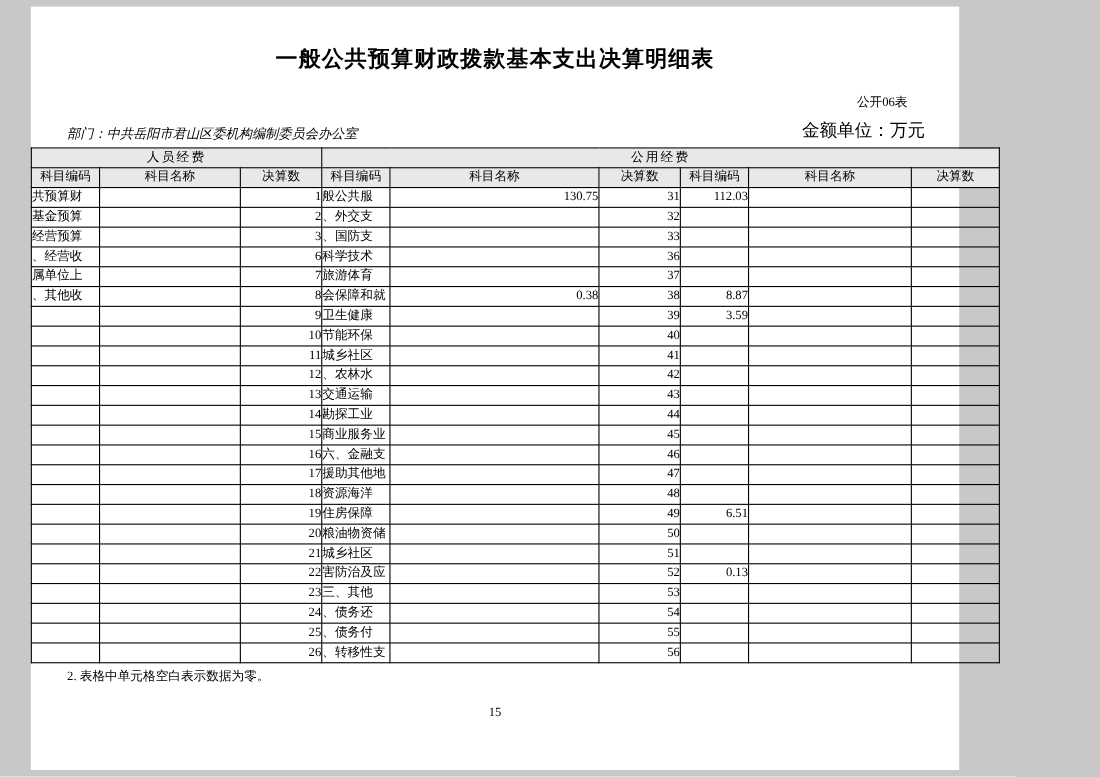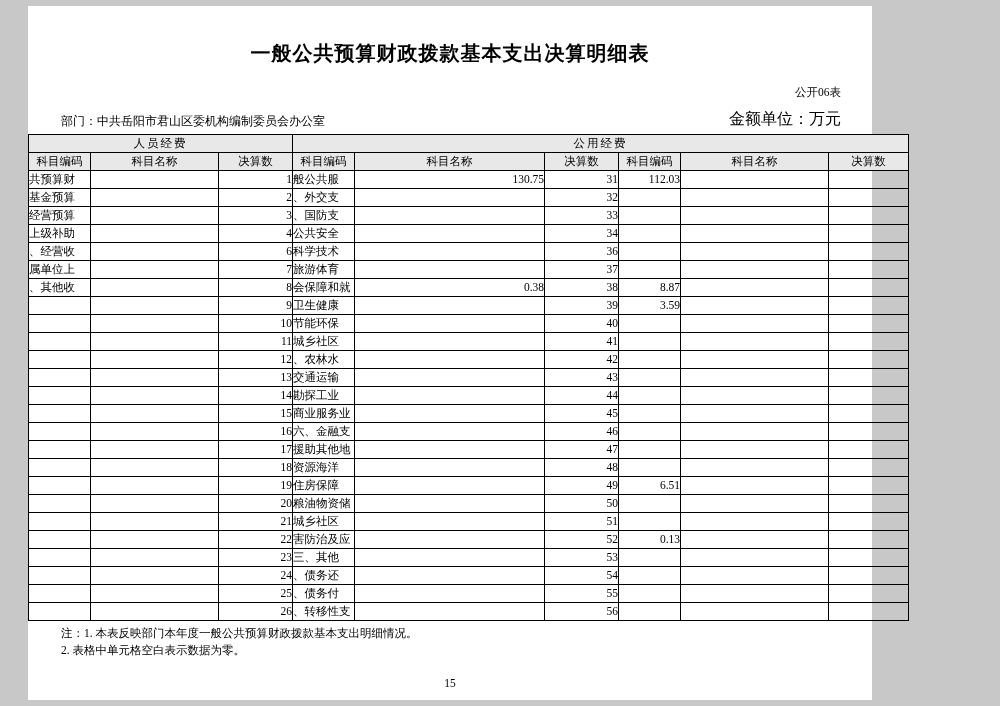--- a/index.html
+++ b/index.html
@@ -27,31 +27,31 @@
     font-size: 20px;
     font-weight: bold;
     letter-spacing: 1px;
     margin-top: 34px;
     font-family: "Liberation Serif", "DejaVu Serif", serif;
   }
   .pub-no {
     text-align: right;
     font-size: 11.5px;
     margin-top: 18px;
-    padding-right: 31px;
+    padding-right: 47px;
   }
   .meta-row {
     display: flex;
     justify-content: space-between;
     align-items: flex-end;
     font-size: 12px;
     margin-top: 9px;
     padding: 0 31px 0 33px;
   }
-  .meta-left { white-space: nowrap; }
+  .meta-left { white-space: nowrap; font-style: italic; }
   .meta-right { white-space: nowrap; font-size: 16px; }
 
   table.main {
     border-collapse: collapse;
     margin: 4px auto 0 auto;
     width: 880px;
     table-layout: fixed;
   }
   table.main td, table.main th {
     border: 1px solid #000000;
@@ -183,31 +183,20 @@
           <td></td>
           <td class="num">3</td>
           <td class="code">、国防支</td>
           <td class="num"></td>
           <td class="num">33</td>
           <td class="num"></td>
           <td></td>
           <td class="num"></td>
         </tr>
         <tr>
-          <td class="code">上级补助</td>
-          <td></td>
-          <td class="num">4</td>
-          <td class="code">公共安全</td>
-          <td class="num"></td>
-          <td class="num">34</td>
-          <td class="num"></td>
-          <td></td>
-          <td class="num"></td>
-        </tr>
-        <tr>
           <td class="code">、经营收</td>
           <td></td>
           <td class="num">6</td>
           <td class="code">科学技术</td>
           <td class="num"></td>
           <td class="num">36</td>
           <td class="num"></td>
           <td></td>
           <td class="num"></td>
         </tr>
@@ -428,19 +417,18 @@
           <td class="num"></td>
           <td class="num">56</td>
           <td class="num"></td>
           <td></td>
           <td class="num"></td>
         </tr>
       </tbody>
   </table>
 
   <div class="notes">
-    <div>注：1. 本表反映部门本年度一般公共预算财政拨款基本支出明细情况。</div>
     <div>2. 表格中单元格空白表示数据为零。</div>
   </div>
 
   <div class="page-num">15</div>
 
 </div>
 
 </body></html>

